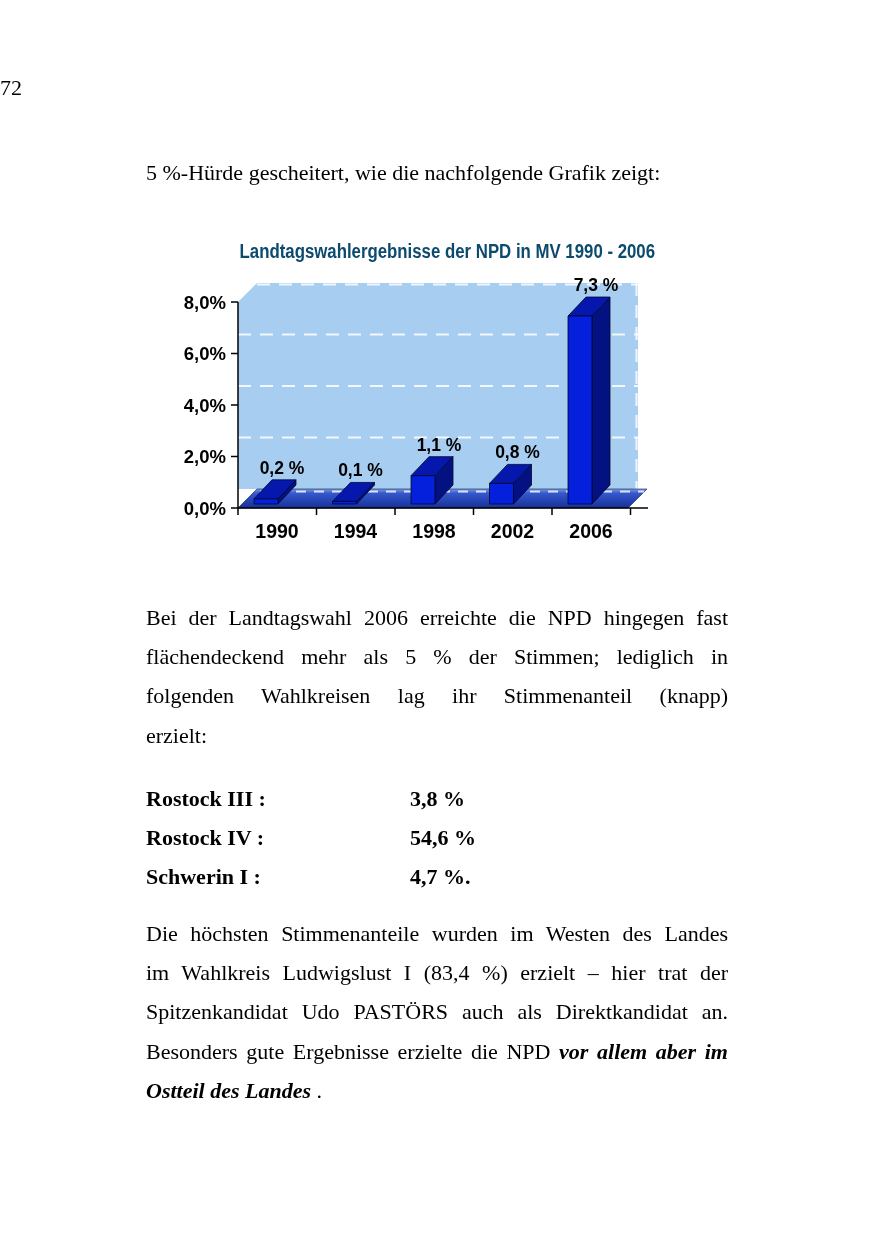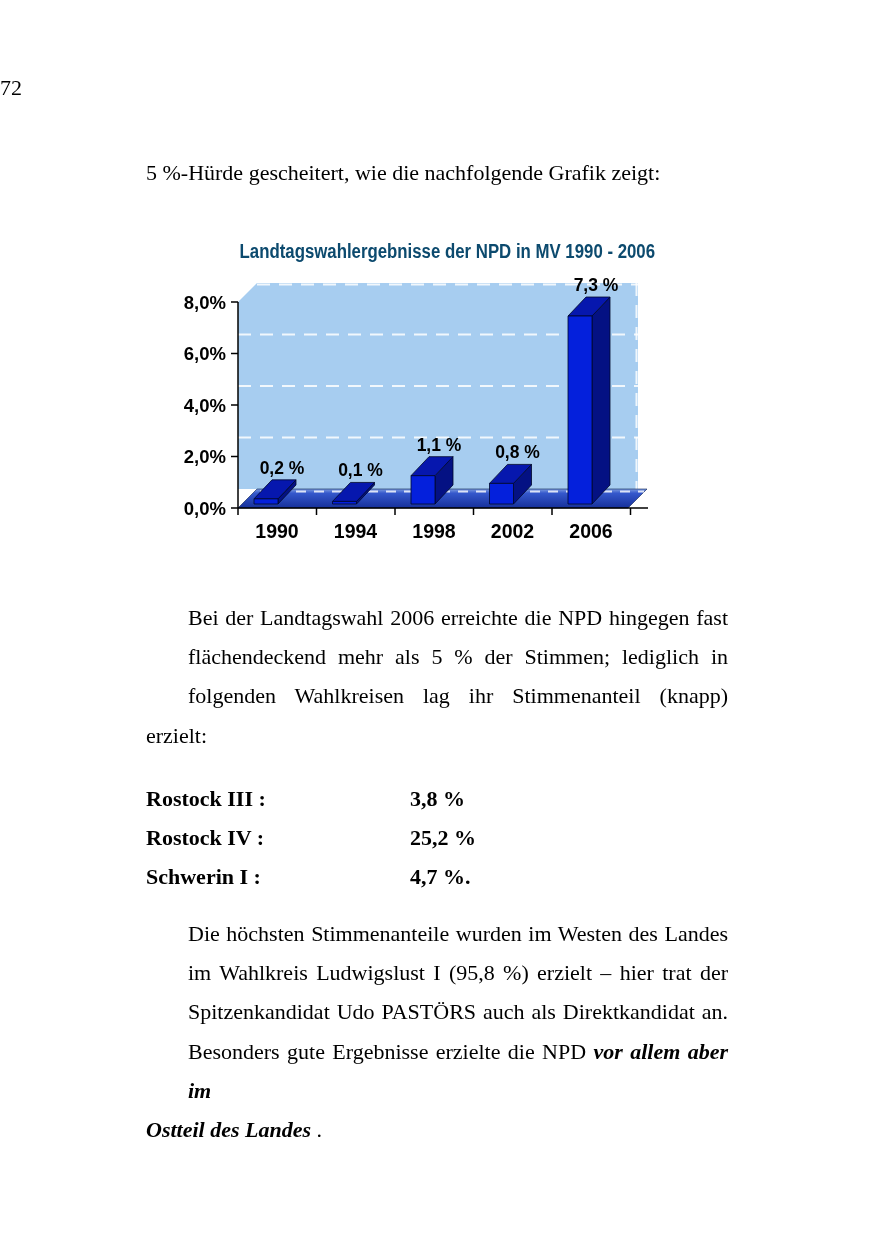--- a/index.html
+++ b/index.html
@@ -22,21 +22,21 @@
     font-family:"Liberation Sans", sans-serif; font-weight:bold;
     font-size:20px; line-height:20px; color:#0c4a6e; white-space:nowrap;
   }
   .chart-title span { display:inline-block; transform:scaleX(0.84); transform-origin:center; }
   .chart-block svg { position:absolute; left:0; top:0; }
   
   .para {
     position:absolute; left:146px; width:582px;
     font-size:22px; line-height:39.2px;
   }
-  .jl { text-align:justify; text-align-last:justify;margin-left:42px; -moz-text-align-last:justify; }
+  .jl { text-align:justify; text-align-last:justify; -moz-text-align-last:justify; }
   .jl-last { text-align:left; }
   #para1 { top:598px; }
   #results { position:absolute; left:146px; top:755px; width:582px; font-size:22px; line-height:39.2px; font-weight:bold;margin-top:24px; }
   .result-row { display:flex; }
   .result-label { display:inline-block; width:264px; }
   #para2 { top:914px; }
   .bi { font-weight:bold; font-style:italic; }
 </style>
 </head>
 <body>
@@ -128,27 +128,27 @@
   <div class="jl-last">erzielt:</div>
 </div>
 
 <div id="results">
   <div class="result-row">
     <span class="result-label">Rostock III :</span>
     <span class="result-value">3,8 %</span>
   </div>
   <div class="result-row">
     <span class="result-label">Rostock IV :</span>
-    <span class="result-value">25,2 %</span>
+    <span class="result-value">54,6 %</span>
   </div>
   <div class="result-row">
     <span class="result-label">Schwerin I :</span>
     <span class="result-value">4,7 %.</span>
   </div>
 </div>
 
 <div class="para" id="para2">
   <div class="jl">Die höchsten Stimmenanteile wurden im Westen des Landes</div>
-  <div class="jl">im Wahlkreis Ludwigslust I (95,8 %) erzielt – hier trat der</div>
+  <div class="jl">im Wahlkreis Ludwigslust I (83,4 %) erzielt – hier trat der</div>
   <div class="jl">Spitzenkandidat Udo PASTÖRS auch als Direktkandidat an.</div>
   <div class="jl"><span>Besonders gute Ergebnisse erzielte die NPD </span><span class="bi">vor allem aber im</span></div>
   <div class="jl-last"><span class="bi">Ostteil des Landes</span><span> .</span></div>
 </div>
 
 </body></html>

